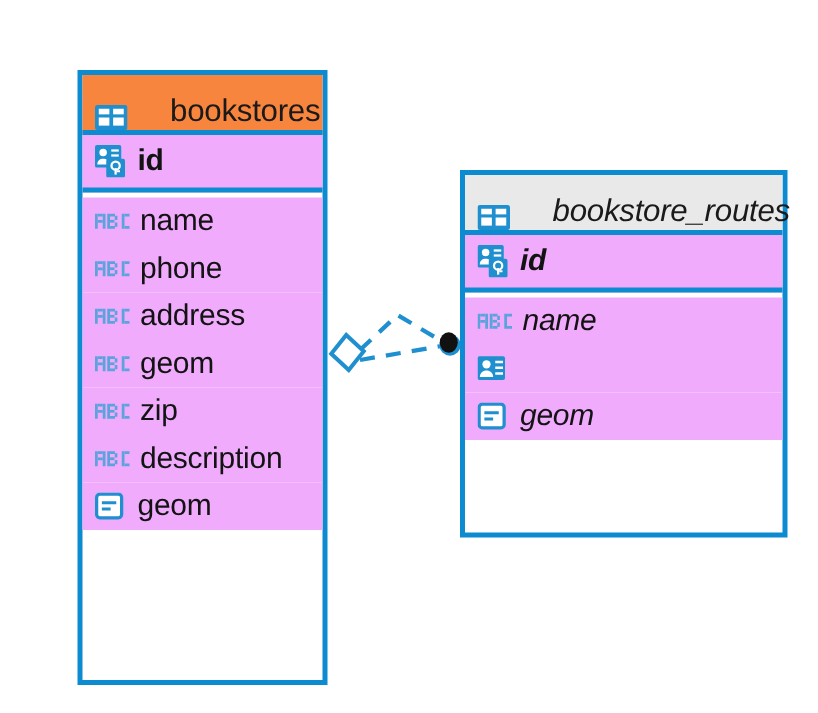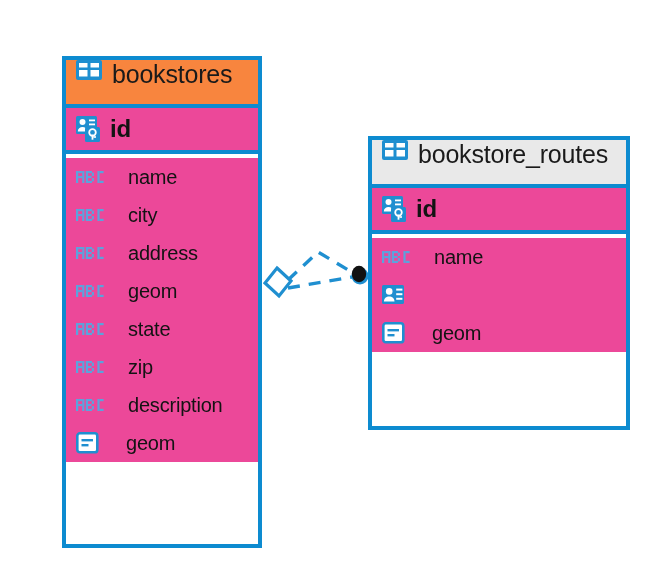--- a/index.html
+++ b/index.html
@@ -32,58 +32,60 @@
     left: 62px;
     top: 56px;
     width: 200px;
     height: 492px;
   }
   #entity-bookstore-routes {
     left: 368px;
     top: 136px;
     width: 262px;
     height: 294px;
+    font-style: italic;
   }
 
   .entity-header {
     display: flex;
-    align-items: flex-start;
+    align-items: flex-end;
     box-sizing: border-box;
     height: 48px;
     padding-left: 10px;
     border-bottom: 4px solid #0d8bd0;
+    gap: 24px;
   }
   .entity-header.orange { background: #f8853e; }
   .entity-header.gray   { background: #e9e9e9; }
 
   .entity-title {
     font-size: 25px;
     color: #1a1a1a;
     margin-left: 10px;
     letter-spacing: -0.2px;
     white-space: nowrap;
   }
 
   
   .row {
     display: flex;
     align-items: center;
     box-sizing: border-box;
     height: 38px;
     padding-left: 10px;
-    background: #ec4899;
+    background: #f0abfc;
   }
   .row.pk {
     height: 46px;
     border-bottom: 4px solid #0d8bd0;
   }
   .row-label {
-    font-size: 20px;
+    font-size: 24px;
     color: #131313;
-    margin-left: 24px;
+    margin-left: 8px;
     white-space: nowrap;
     letter-spacing: -0.2px;
   }
   .row.pk .row-label {
     font-weight: bold;
     font-size: 24px;
     margin-left: 6px;
   }
 
   .fields {
@@ -191,21 +193,21 @@
               <rect x="12" y="6.9" width="3.6" height="2.2"></rect>
                 <rect x="12" y="11.8" width="4" height="2.2"></rect>
               <rect x="15.8" y="3.6" width="2.1" height="3.4"></rect>
                 <rect x="15.8" y="9" width="2.1" height="3.4"></rect>
               <rect x="21.4" y="2" width="2.2" height="12"></rect>
                 <rect x="23.6" y="2" width="4" height="2.2"></rect>
               <rect x="23.6" y="11.8" width="4" height="2.2"></rect>
             </g>
           </svg>
         </span>
-        <span class="row-label">city</span>
+        <span class="row-label">phone</span>
       </div>
 
       <div class="row">
         <span class="icon icon-abc">
           <svg width="28" height="16" viewBox="0 0 28 16">
             <g fill="#5ba3dd">
               <rect x="0" y="2" width="2.2" height="12"></rect>
                 <rect x="6.2" y="2" width="2.2" height="12"></rect>
               <rect x="2.2" y="2" width="4" height="2.2"></rect>
                 <rect x="2.2" y="7" width="4" height="2.2"></rect>
@@ -241,42 +243,20 @@
                 <rect x="15.8" y="9" width="2.1" height="3.4"></rect>
               <rect x="21.4" y="2" width="2.2" height="12"></rect>
                 <rect x="23.6" y="2" width="4" height="2.2"></rect>
               <rect x="23.6" y="11.8" width="4" height="2.2"></rect>
             </g>
           </svg>
         </span>
         <span class="row-label">geom</span>
       </div>
 
-      <div class="row">
-        <span class="icon icon-abc">
-          <svg width="28" height="16" viewBox="0 0 28 16">
-            <g fill="#5ba3dd">
-              <rect x="0" y="2" width="2.2" height="12"></rect>
-                <rect x="6.2" y="2" width="2.2" height="12"></rect>
-              <rect x="2.2" y="2" width="4" height="2.2"></rect>
-                <rect x="2.2" y="7" width="4" height="2.2"></rect>
-              <rect x="9.8" y="2" width="2.2" height="12"></rect>
-                <rect x="12" y="2" width="4" height="2.2"></rect>
-              <rect x="12" y="6.9" width="3.6" height="2.2"></rect>
-                <rect x="12" y="11.8" width="4" height="2.2"></rect>
-              <rect x="15.8" y="3.6" width="2.1" height="3.4"></rect>
-                <rect x="15.8" y="9" width="2.1" height="3.4"></rect>
-              <rect x="21.4" y="2" width="2.2" height="12"></rect>
-                <rect x="23.6" y="2" width="4" height="2.2"></rect>
-              <rect x="23.6" y="11.8" width="4" height="2.2"></rect>
-            </g>
-          </svg>
-        </span>
-        <span class="row-label">state</span>
-      </div>
 
       <div class="row">
         <span class="icon icon-abc">
           <svg width="28" height="16" viewBox="0 0 28 16">
             <g fill="#5ba3dd">
               <rect x="0" y="2" width="2.2" height="12"></rect>
                 <rect x="6.2" y="2" width="2.2" height="12"></rect>
               <rect x="2.2" y="2" width="4" height="2.2"></rect>
                 <rect x="2.2" y="7" width="4" height="2.2"></rect>
               <rect x="9.8" y="2" width="2.2" height="12"></rect>

